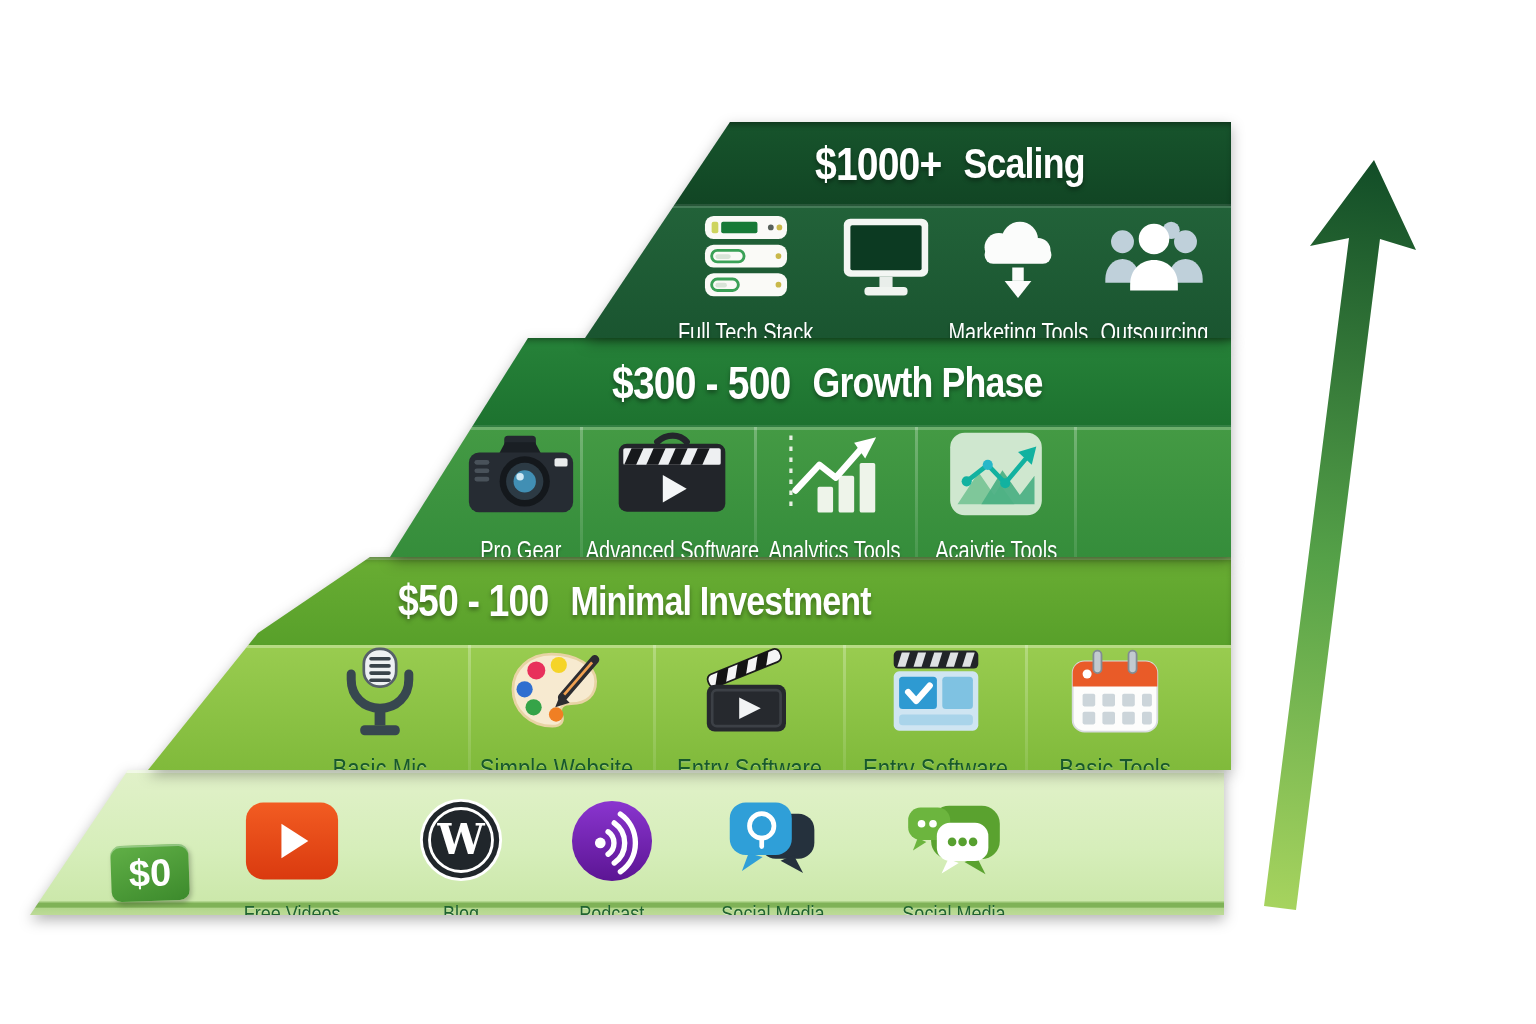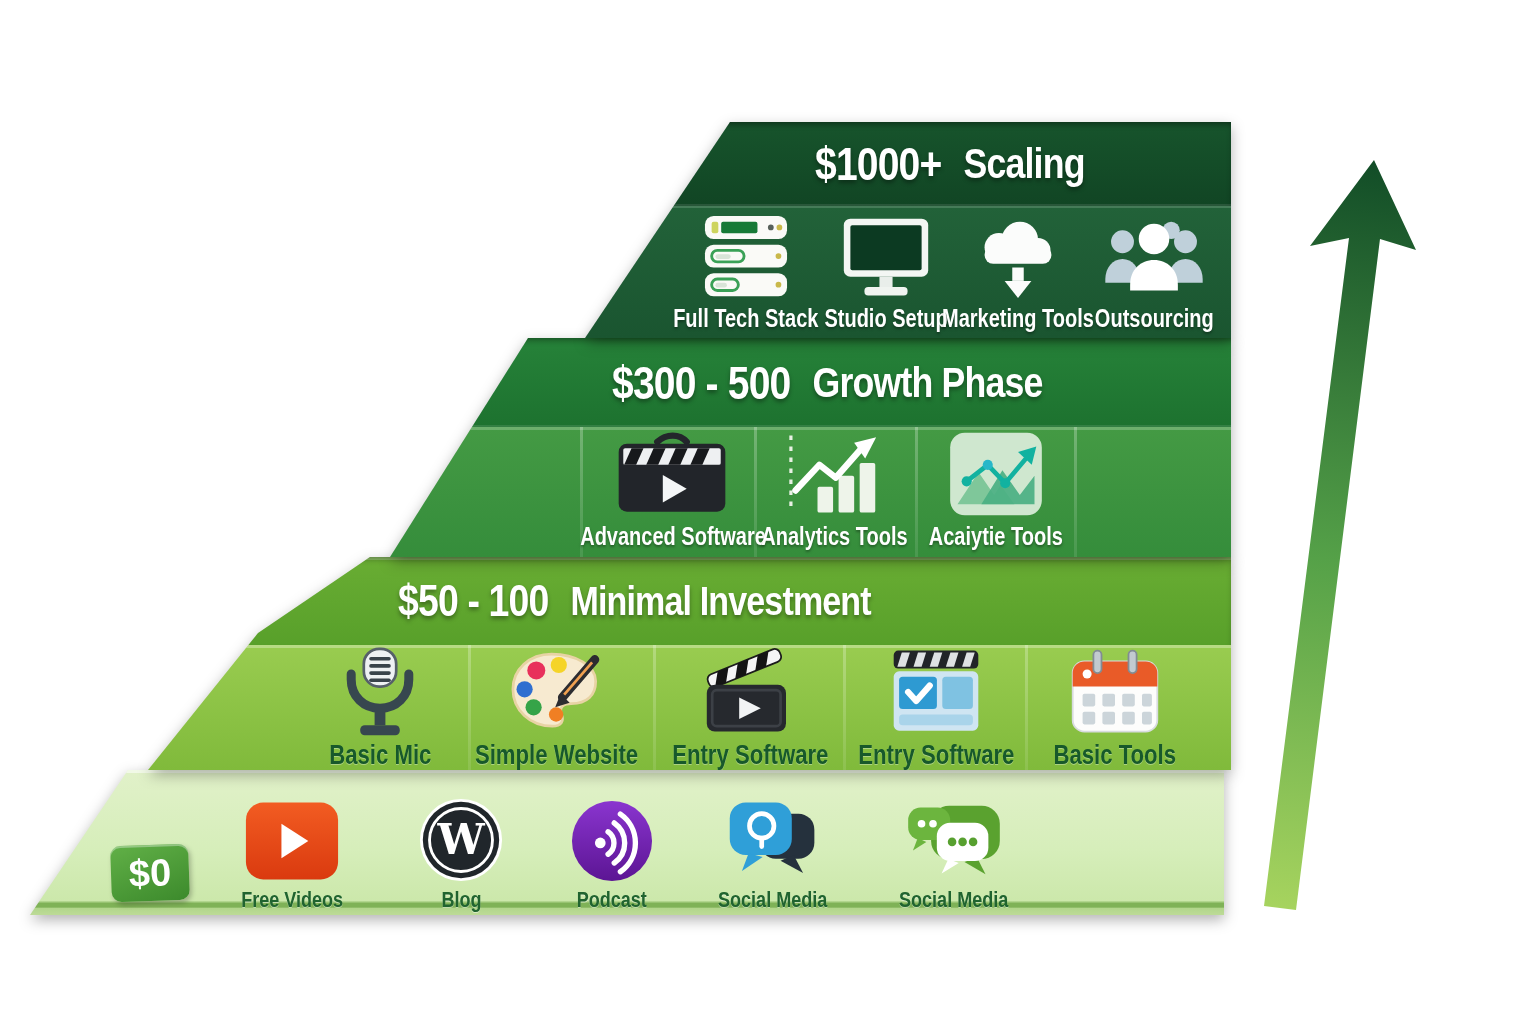--- a/index.html
+++ b/index.html
@@ -32,21 +32,21 @@
   .hdr-text{position:absolute;top:0;height:100%;display:flex;align-items:center;gap:26px;
             transform:scaleX(.85);transform-origin:left center;color:#fff;font-weight:bold;
             letter-spacing:-1px;white-space:nowrap;text-shadow:0 3px 5px rgba(0,0,0,.35);}
   .price{font-size:46px;}
   .phase{font-size:42px;}
   .t3 .price{font-size:44px;}
   .t3 .phase{font-size:40px;}
   
   .cell{position:absolute;width:230px;transform:translateX(-50%);text-align:center;}
   .icon{display:flex;align-items:flex-end;justify-content:center;}
-  .label{margin-top:3px;font-weight:bold;font-size:25px;line-height:30px;color:#fff;
+  .label{margin-top:17px;font-weight:normal;font-size:25px;line-height:30px;color:#fff;
          white-space:nowrap;text-shadow:0 2px 3px rgba(0,0,0,.35);}
   .label>span{display:inline-block;transform:scaleX(.8);}
   .t3 .label{color:#17592b;text-shadow:0 1px 0 rgba(255,255,255,.35);font-size:27px;}
   .t4 .label{color:#20642f;text-shadow:0 1px 0 rgba(255,255,255,.45);font-size:22px;}
   .t3 .label>span,.t4 .label>span{transform:scaleX(.82);}
   .sep{position:absolute;width:3px;background:linear-gradient(rgba(255,255,255,.26),rgba(255,255,255,.10));}
   
   .badge{position:absolute;left:111px;top:75px;width:78px;height:56px;border-radius:10px;
          background:linear-gradient(160deg,#61b047,#3c8a2c);display:flex;align-items:center;justify-content:center;
          color:#fff;font-weight:bold;font-size:38px;transform:rotate(-2deg);
@@ -265,20 +265,38 @@
           <span class="price">$300 - 500</span>
           <span class="phase">Growth Phase</span>
         </div>
       </div>
       <div class="bodyband"></div>
       <i class="sep" style="left:580px;top:89px;height:130px"></i>
       <i class="sep" style="left:754px;top:89px;height:130px"></i>
       <i class="sep" style="left:915px;top:89px;height:130px"></i>
       <i class="sep" style="left:1074px;top:89px;height:130px"></i>
 
+      <div class="cell" style="left:521px;top:92px">
+        <div class="icon" style="height:88px">
+          <svg width="108" height="88" viewBox="0 0 116 94">
+            <rect x="40" y="6" width="34" height="16" rx="4" fill="#23292f"></rect>
+            <path d="M34 26l7-13h32l7 13z" fill="#1a1f24"></path>
+            <rect x="2" y="24" width="112" height="64" rx="11" fill="#262c33"></rect>
+            <rect x="8" y="32" width="16" height="5" rx="2.5" fill="#49525a"></rect>
+            <rect x="8" y="41" width="16" height="5" rx="2.5" fill="#49525a"></rect>
+            <rect x="8" y="50" width="16" height="5" rx="2.5" fill="#49525a"></rect>
+            <rect x="94" y="30" width="14" height="9" rx="2" fill="#e9ecec"></rect>
+            <circle cx="62" cy="55" r="27" fill="#14181c"></circle>
+            <circle cx="62" cy="55" r="20" fill="#2c3a44"></circle>
+            <circle cx="62" cy="55" r="12" fill="#418fb4"></circle>
+            <circle cx="57" cy="50" r="4" fill="#cfe9f5"></circle>
+          </svg>
+        </div>
+        <div class="label"><span>Pro Gear</span></div>
+      </div>
 
       <div class="cell" style="left:672px;top:92px">
         <div class="icon" style="height:88px">
           <svg width="114" height="88" viewBox="0 0 124 94">
             <path d="M46 12c10-9 24-9 32 0" stroke="#23262b" stroke-width="7" fill="none" stroke-linecap="round"></path>
             <rect x="4" y="14" width="116" height="74" rx="9" fill="#22252a"></rect>
             <rect x="9" y="19" width="106" height="18" rx="2" fill="#eef0f2"></rect>
             <path d="M18 19h13l-8 18H10z" fill="#17191c"></path>
             <path d="M42 19h13l-8 18H34z" fill="#17191c"></path>
             <path d="M66 19h13l-8 18H58z" fill="#17191c"></path>
@@ -357,21 +375,20 @@
 
       <div class="cell" style="left:886px;top:92px">
         <div class="icon" style="height:86px">
           <svg width="90" height="84" viewBox="0 0 96 88">
             <rect x="3" y="2" width="90" height="62" rx="7" fill="#f3f6f3"></rect>
             <rect x="10" y="9" width="76" height="48" rx="2" fill="#0c3a22"></rect>
             <rect x="41" y="64" width="14" height="11" fill="#e9eeea"></rect>
             <rect x="25" y="75" width="46" height="9" rx="4" fill="#f0f4f0"></rect>
           </svg>
         </div>
-        <div class="label"><span>Studio Setup</span></div>
       </div>
 
       <div class="cell" style="left:1018px;top:92px">
         <div class="icon" style="height:86px">
           <svg width="96" height="86" viewBox="0 0 100 90">
             <g fill="#fbfcfb">
               <circle cx="30" cy="35" r="15"></circle>
                 <circle cx="52" cy="27" r="19"></circle>
                 <circle cx="71" cy="38" r="13"></circle>
               <rect x="15" y="34" width="70" height="18" rx="9"></rect>

